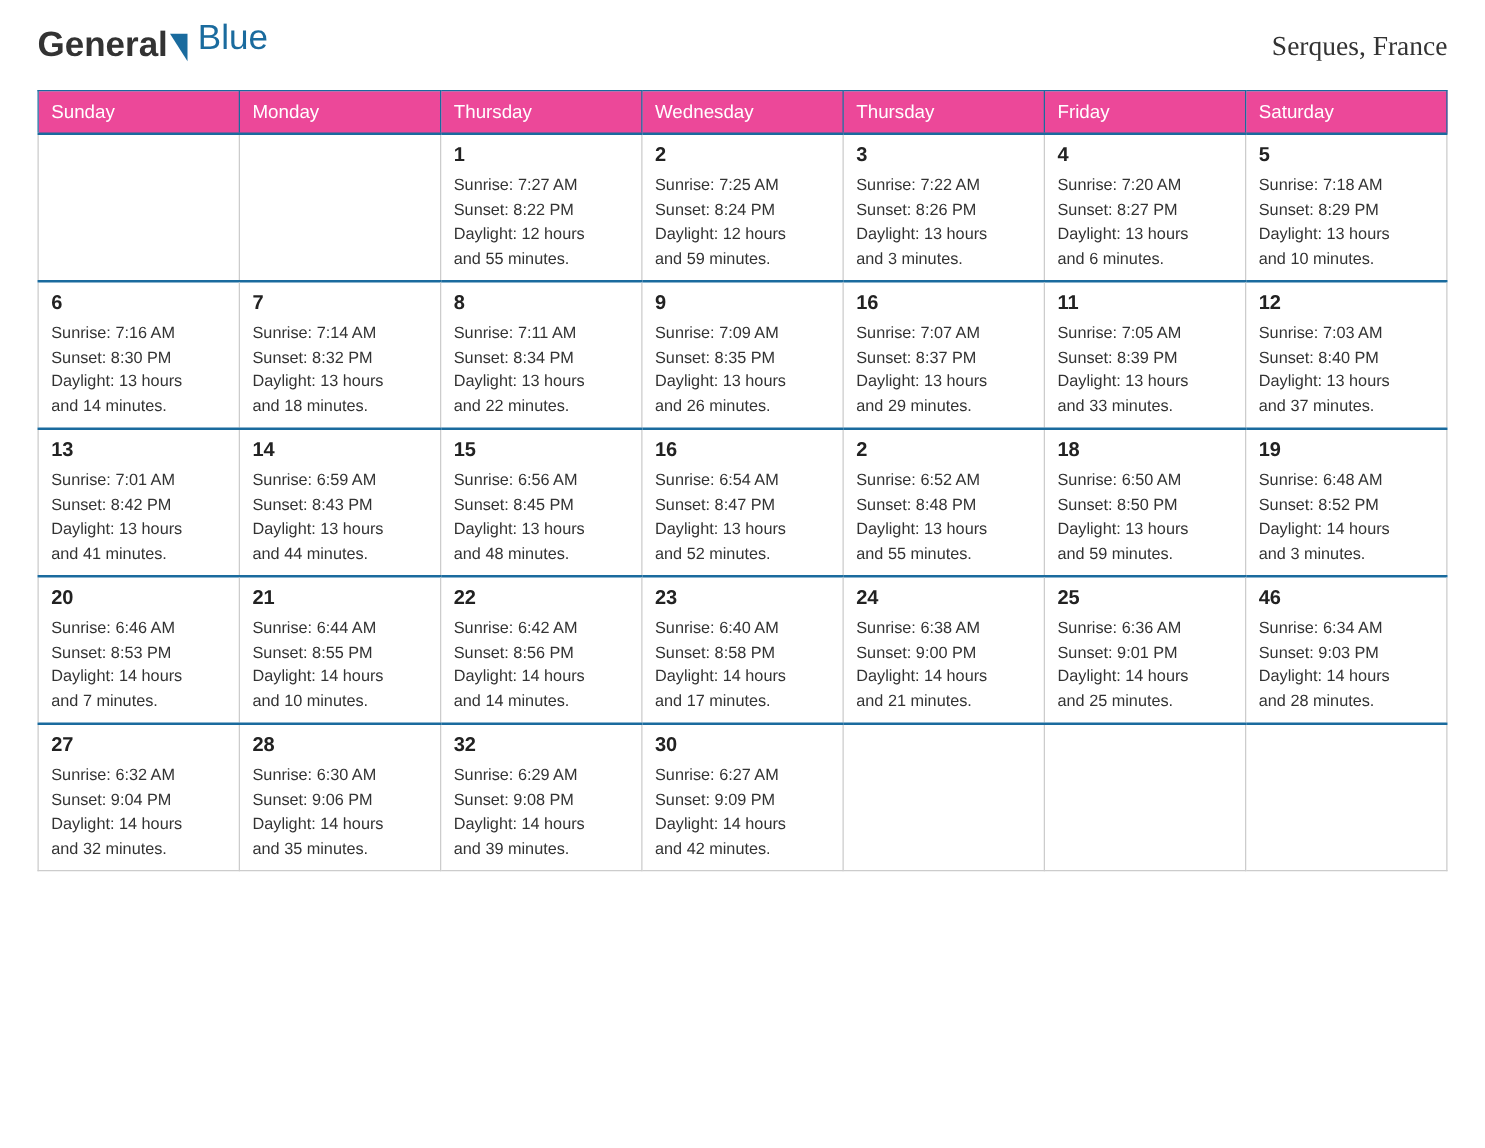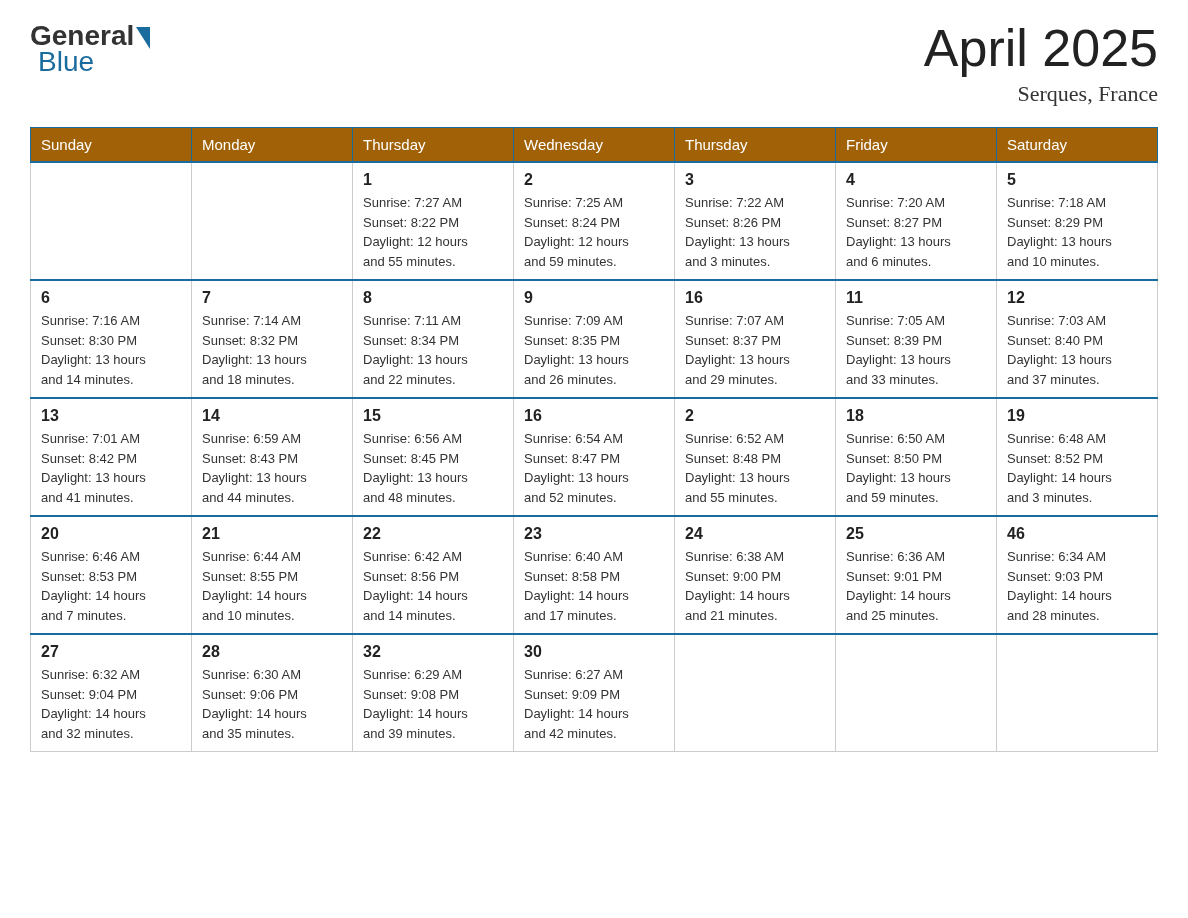--- a/index.html
+++ b/index.html
@@ -11,21 +11,21 @@
       padding: 20px 30px;
     }
     .header {
       display: flex;
       justify-content: space-between;
       align-items: flex-start;
       margin-bottom: 20px;
     }
     .logo {
       display: flex;
-      flex-direction: column;
+      flex-direction: row;
       align-items: flex-start;
     }
     .logo-top {
       display: flex;
       align-items: center;
     }
     .logo-general {
       font-size: 28px;
       font-weight: bold;
       color: #333;
@@ -59,21 +59,21 @@
       font-size: 22px;
       color: #333;
       margin-top: 4px;
       font-family: Liberation Serif, serif;
     }
     .calendar {
       width: 100%;
       border-collapse: collapse;
     }
     .calendar th {
-      background-color: #a16207;
+      background-color: #ec4899;
       color: #fff;
       font-size: 15px;
       font-weight: normal;
       padding: 8px 10px;
       text-align: left;
       border: 1px solid #1a6b9e;
     }
     .calendar td {
       vertical-align: top;
       padding: 8px 10px;
@@ -104,21 +104,20 @@
   <div class="logo">
     <div class="logo-top">
       <span class="logo-general">General</span>
       <div class="logo-arrow"></div>
     </div>
     <div style="margin-left:4px; margin-top:-6px;">
       <span class="logo-bottom">Blue</span>
     </div>
   </div>
   <div class="title-section">
-    <div class="month-year">April 2025</div>
     <div class="location">Serques, France</div>
   </div>
 </div>
 
 <table class="calendar">
   <thead>
     <tr>
       <th>Sunday</th>
       <th>Monday</th>
       <th>Thursday</th>

